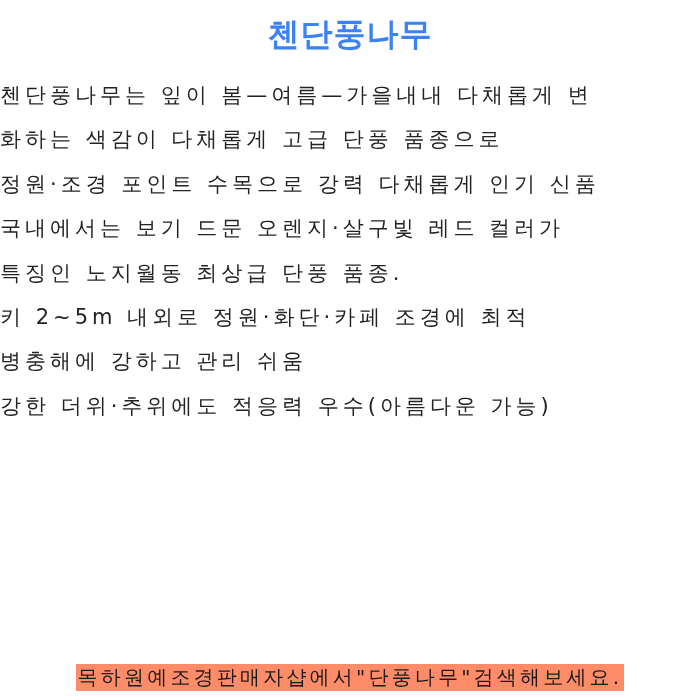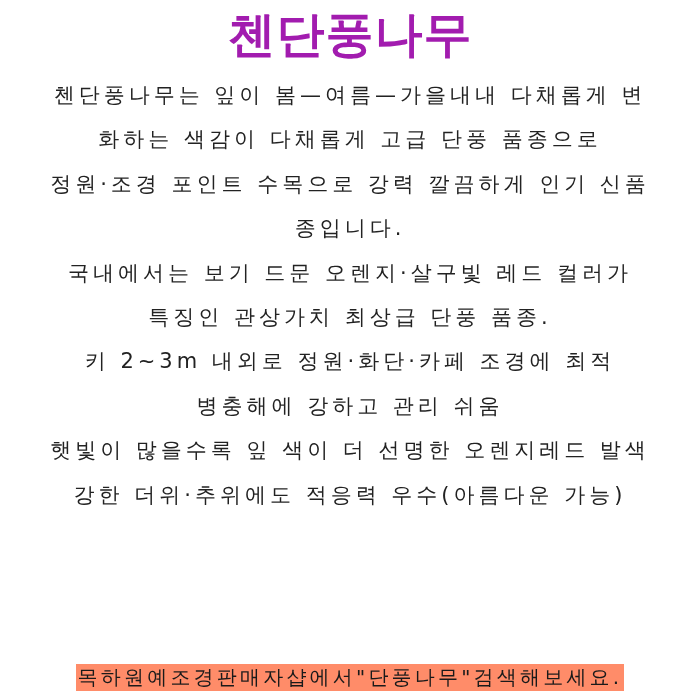--- a/index.html
+++ b/index.html
@@ -16,35 +16,35 @@
       color: #1a1a1a;
     }
     .title {
       position: absolute;
       top: 4px;
       left: 0;
       width: 700px;
       text-align: center;
       font-family: "DejaVu Sans", sans-serif;
       font-weight: bold;
-      font-size: 48px;
+      font-size: 32px;
       line-height: 60px;
-      color: #a21caf;
+      color: #3b82f6;
       letter-spacing: 1px;
     }
     .lines {
       position: absolute;
       top: 73px;
       left: 0;
       width: 700px;
     }
     .line {
       height: 44.4px;
       line-height: 44px;
-      text-align: center;
+      text-align: left;
       font-size: 21px;
       letter-spacing: 4px;
       white-space: nowrap;
       color: #222;
     }
     .cta-wrap {
       position: absolute;
       top: 664px;
       left: 0;
       width: 700px;
@@ -62,25 +62,23 @@
     }
   </style>
 </head>
 <body>
 
 <div class="title">첸단풍나무</div>
 
 <div class="lines">
   <div class="line">첸단풍나무는 잎이 봄—여름—가을내내 다채롭게 변</div>
   <div class="line">화하는 색감이 다채롭게 고급 단풍 품종으로</div>
-  <div class="line">정원·조경 포인트 수목으로 강력 깔끔하게 인기 신품</div>
-  <div class="line">종입니다.</div>
+  <div class="line">정원·조경 포인트 수목으로 강력 다채롭게 인기 신품</div>
   <div class="line">국내에서는 보기 드문 오렌지·살구빛 레드 컬러가</div>
-  <div class="line">특징인 관상가치 최상급 단풍 품종.</div>
-  <div class="line">키 2~3m 내외로 정원·화단·카페 조경에 최적</div>
+  <div class="line">특징인 노지월동 최상급 단풍 품종.</div>
+  <div class="line">키 2~5m 내외로 정원·화단·카페 조경에 최적</div>
   <div class="line">병충해에 강하고 관리 쉬움</div>
-  <div class="line">햇빛이 많을수록 잎 색이 더 선명한 오렌지레드 발색</div>
   <div class="line">강한 더위·추위에도 적응력 우수(아름다운 가능)</div>
 </div>
 
 <div class="cta-wrap">
   <span class="cta" style="background: rgb(255, 140, 105);">목하원예조경판매자샵에서"단풍나무"검색해보세요.</span>
 </div>
 
 </body></html>

